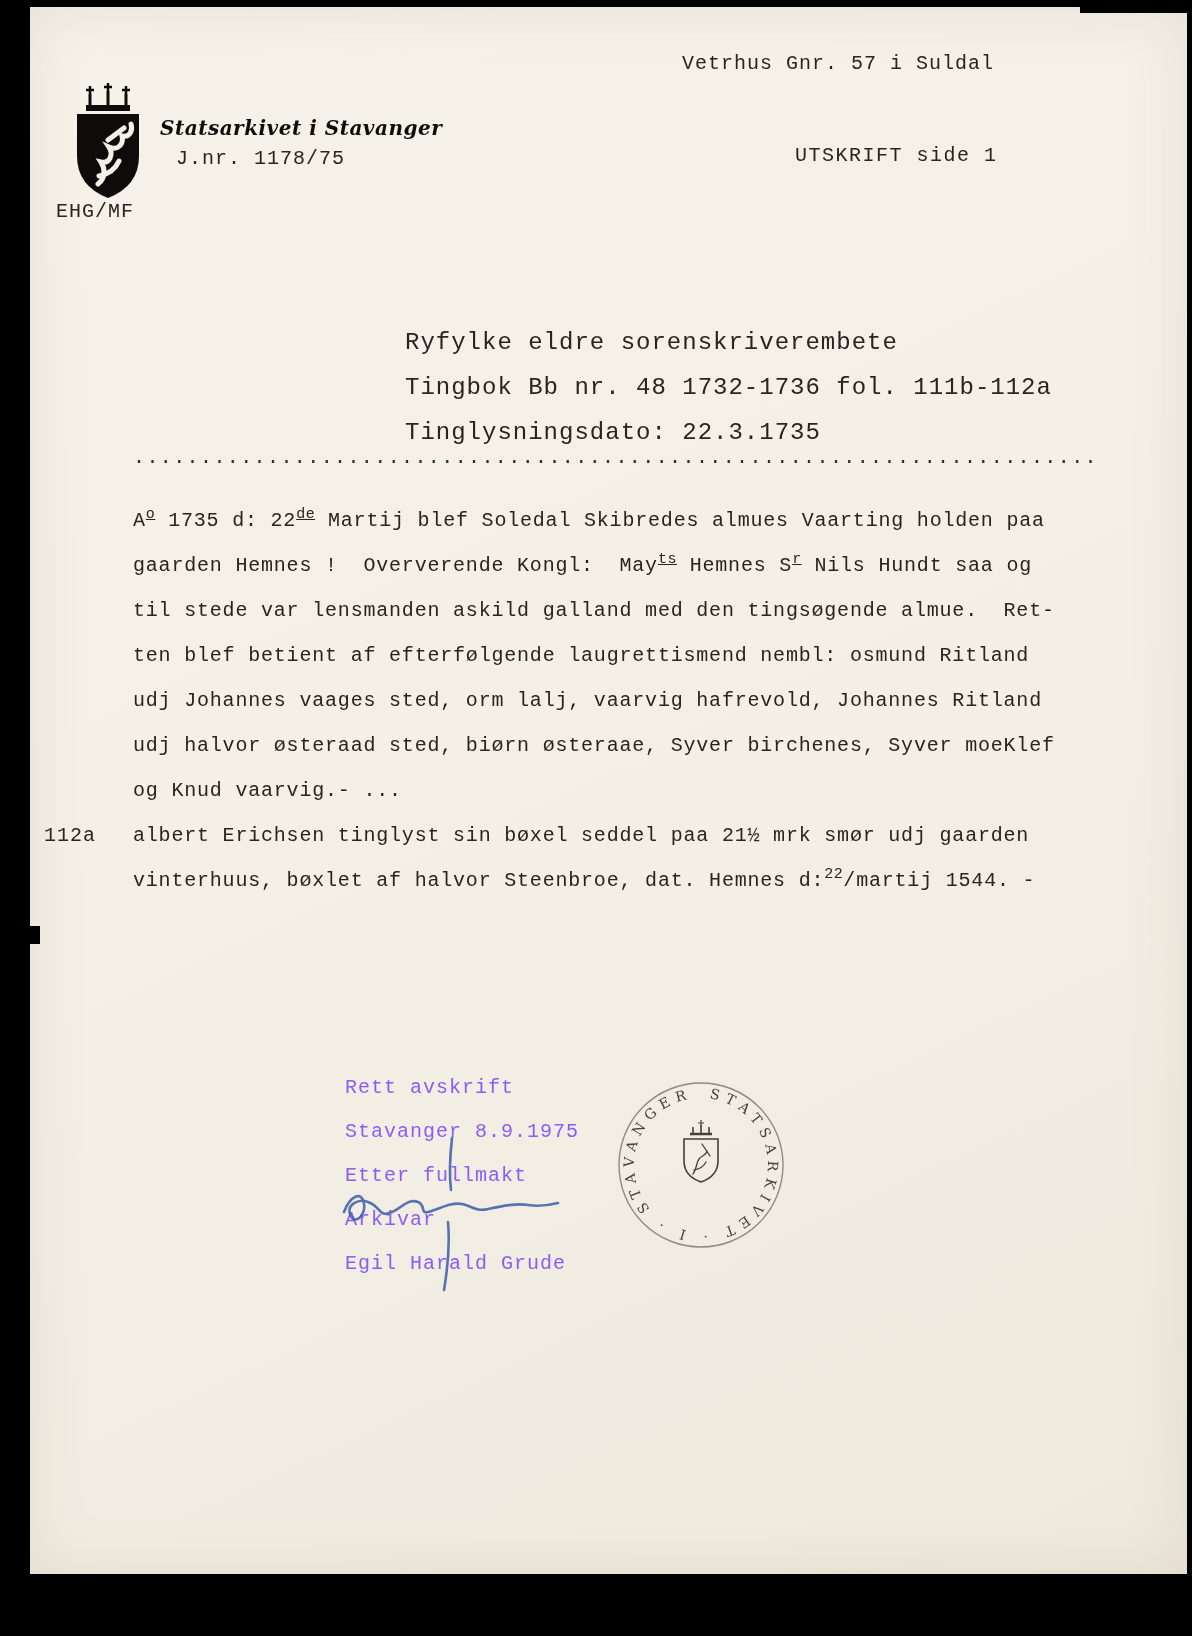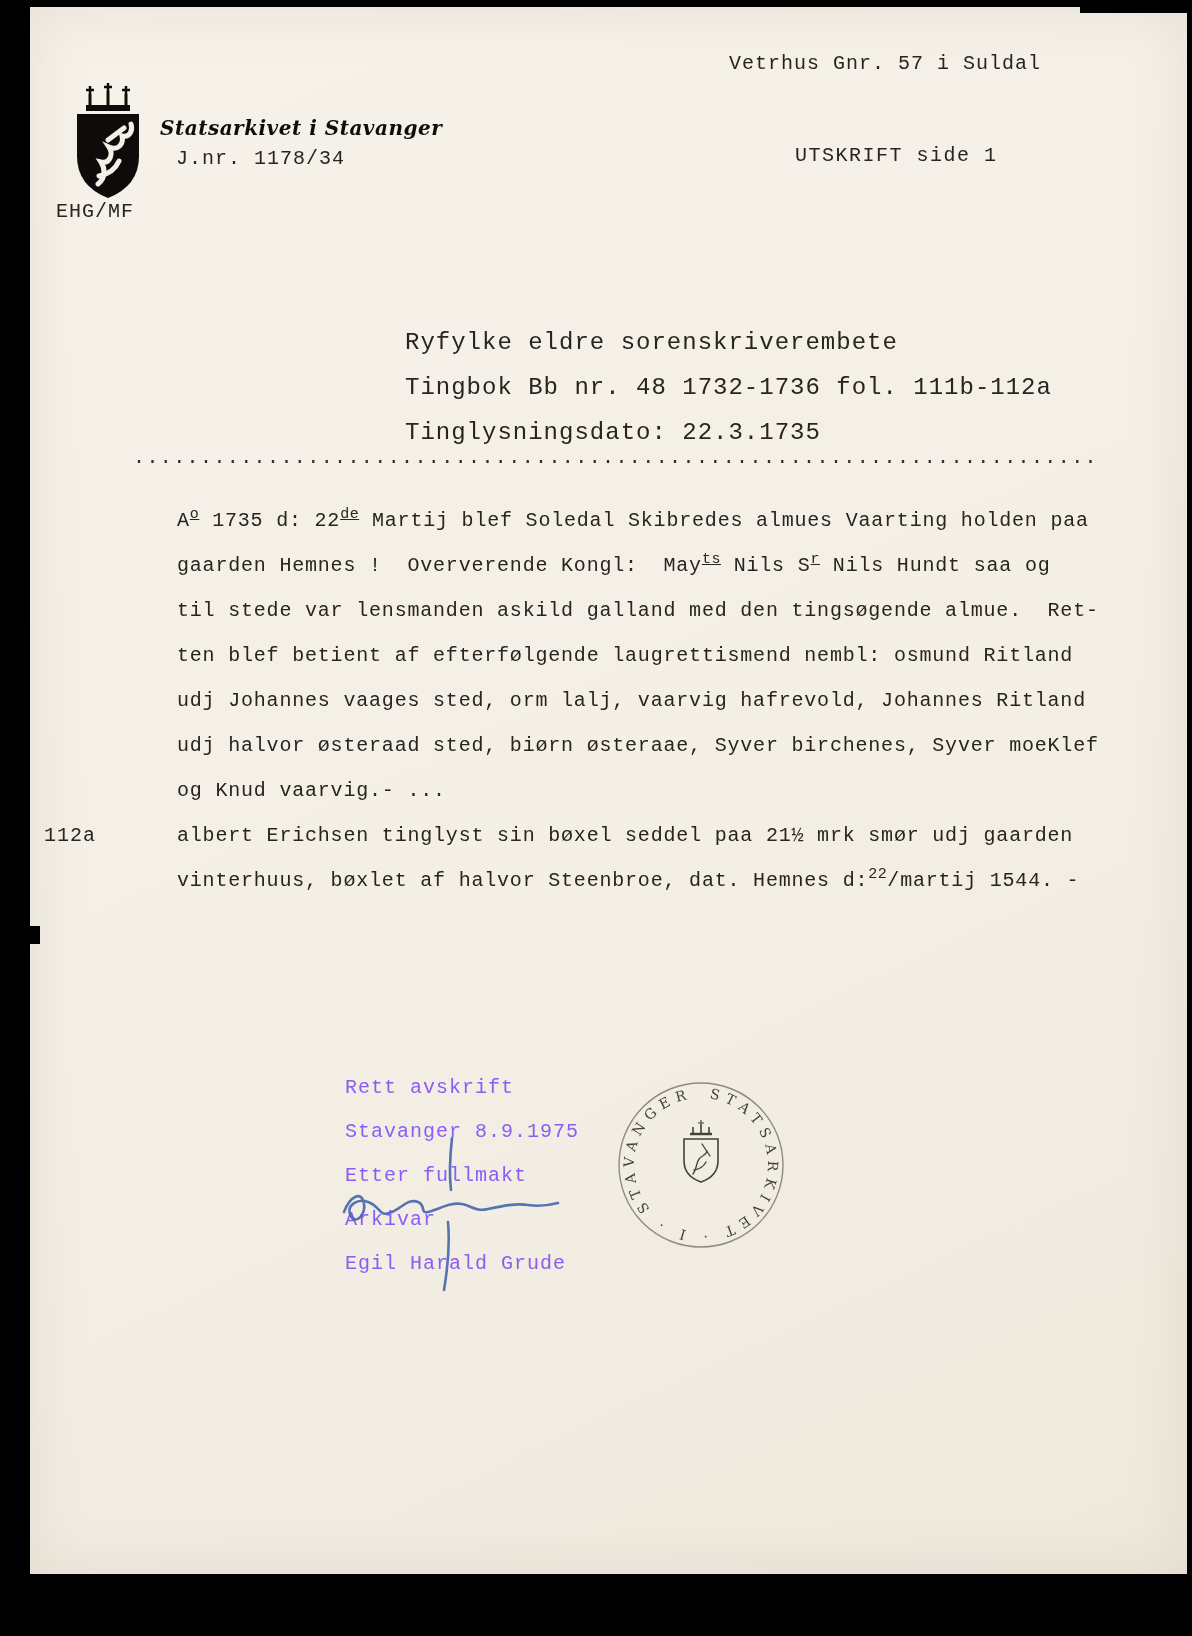--- a/index.html
+++ b/index.html
@@ -8,26 +8,26 @@
   .page{position:absolute;left:30px;top:7px;width:1157px;height:1567px;
         background:linear-gradient(155deg,#f6f2e9 0%,#f3efe5 55%,#efe9dd 100%);
         box-shadow:inset 0 0 60px rgba(120,105,80,.12);}
   .artifact{position:absolute;background:#000;}
   .mono{position:absolute;color:#29241f;font-size:20px;letter-spacing:1px;white-space:pre;}
   .org-name{position:absolute;left:160px;top:116px;color:#0f0d0b;
             font-family:"DejaVu Serif","Liberation Serif",serif;
             font-style:italic;font-weight:bold;font-size:20px;letter-spacing:.5px;}
   .jnr{left:176px;top:147px;}
   .initials{left:56px;top:200px;}
-  .doc-ref{left:729px;top:52px;}
+  .doc-ref{left:682px;top:52px;}
   .page-label{left:795px;top:144px;letter-spacing:1.5px;}
   .ref-block{position:absolute;left:405px;top:320px;}
   .ref-block .ref-line{height:45px;line-height:45px;color:#29241f;font-size:24px;letter-spacing:1px;white-space:pre;}
   .divider{left:133px;top:446px;letter-spacing:1.4px;color:#332e28;}
-  .body-text{position:absolute;left:133px;top:498px;width:990px;margin-left:44px;}
+  .body-text{position:absolute;left:133px;top:498px;width:990px;}
   .body-line{height:45px;line-height:45px;color:#29241f;font-size:20px;letter-spacing:.8px;white-space:pre;}
   .sup{font-size:15px;position:relative;top:-8px;letter-spacing:.5px;}
   .ul{text-decoration:underline;}
   .margin-note{left:44px;top:813px;line-height:45px;text-align:right;}
   .sig-block{position:absolute;left:345px;top:1066px;}
   .sig-block .sig-line{height:44px;line-height:44px;color:#8b5cf6;font-size:20px;letter-spacing:1px;white-space:pre;}
   .coa{position:absolute;left:68px;top:78px;}
   .stamp{position:absolute;left:614px;top:1078px;}
   .signature-svg{position:absolute;left:330px;top:1126px;}
 </style>
@@ -55,37 +55,37 @@
     </g>
     <path d="M9,36 h62 v42 q0,30 -31,42 q-31,-12 -31,-42 z" fill="#0d0c0a"></path>
     <g stroke="#f4f0e7" stroke-width="5" fill="none" stroke-linecap="round">
       <path d="M30,106 c8,-6 7,-16 3,-22 c10,2 12,-9 8,-15 c9,4 15,-3 13,-11 c8,2 11,-6 9,-12"></path>
       <path d="M31,98 c10,-2 17,-8 20,-15"></path>
       <path d="M40,62 l16,-12"></path>
     </g>
   </svg>
 
   <div class="org-name">Statsarkivet i Stavanger</div>
-  <div class="mono jnr">J.nr. 1178/34</div>
+  <div class="mono jnr">J.nr. 1178/75</div>
   <div class="mono initials">EHG/MF</div>
 
   <div class="mono doc-ref">Vetrhus Gnr. 57 i Suldal</div>
   <div class="mono page-label">UTSKRIFT side 1</div>
 
   <div class="ref-block">
     <div class="ref-line">Ryfylke eldre sorenskriverembete</div>
     <div class="ref-line">Tingbok Bb nr. 48 1732-1736 fol. 111b-112a</div>
     <div class="ref-line">Tinglysningsdato: 22.3.1735</div>
   </div>
 
   <div class="mono divider">........................................................................</div>
 
   <div class="body-text">
       <div class="body-line"><span>A</span><span class="sup ul">o</span><span> 1735 d: 22</span><span class="sup ul">de</span><span> Martij blef Soledal Skibredes almues Vaarting holden paa</span></div>
-      <div class="body-line"><span>gaarden Hemnes !  Oververende Kongl:  May</span><span class="sup ul">ts</span><span> Nils S</span><span class="sup ul">r</span><span> Nils Hundt saa og</span></div>
+      <div class="body-line"><span>gaarden Hemnes !  Oververende Kongl:  May</span><span class="sup ul">ts</span><span> Hemnes S</span><span class="sup ul">r</span><span> Nils Hundt saa og</span></div>
       <div class="body-line"><span>til stede var lensmanden askild galland med den tingsøgende almue.  Ret-</span></div>
       <div class="body-line"><span>ten blef betient af efterfølgende laugrettismend nembl: osmund Ritland</span></div>
       <div class="body-line"><span>udj Johannes vaages sted, orm lalj, vaarvig hafrevold, Johannes Ritland</span></div>
       <div class="body-line"><span>udj halvor østeraad sted, biørn østeraae, Syver birchenes, Syver moeKlef</span></div>
       <div class="body-line"><span>og Knud vaarvig.- ...</span></div>
       <div class="body-line"><span>albert Erichsen tinglyst sin bøxel seddel paa 21½ mrk smør udj gaarden</span></div>
       <div class="body-line"><span>vinterhuus, bøxlet af halvor Steenbroe, dat. Hemnes d:</span><span class="sup">22</span><span>/martij 1544. -</span></div>
     </div>
 
   <div class="mono margin-note">112a</div>

